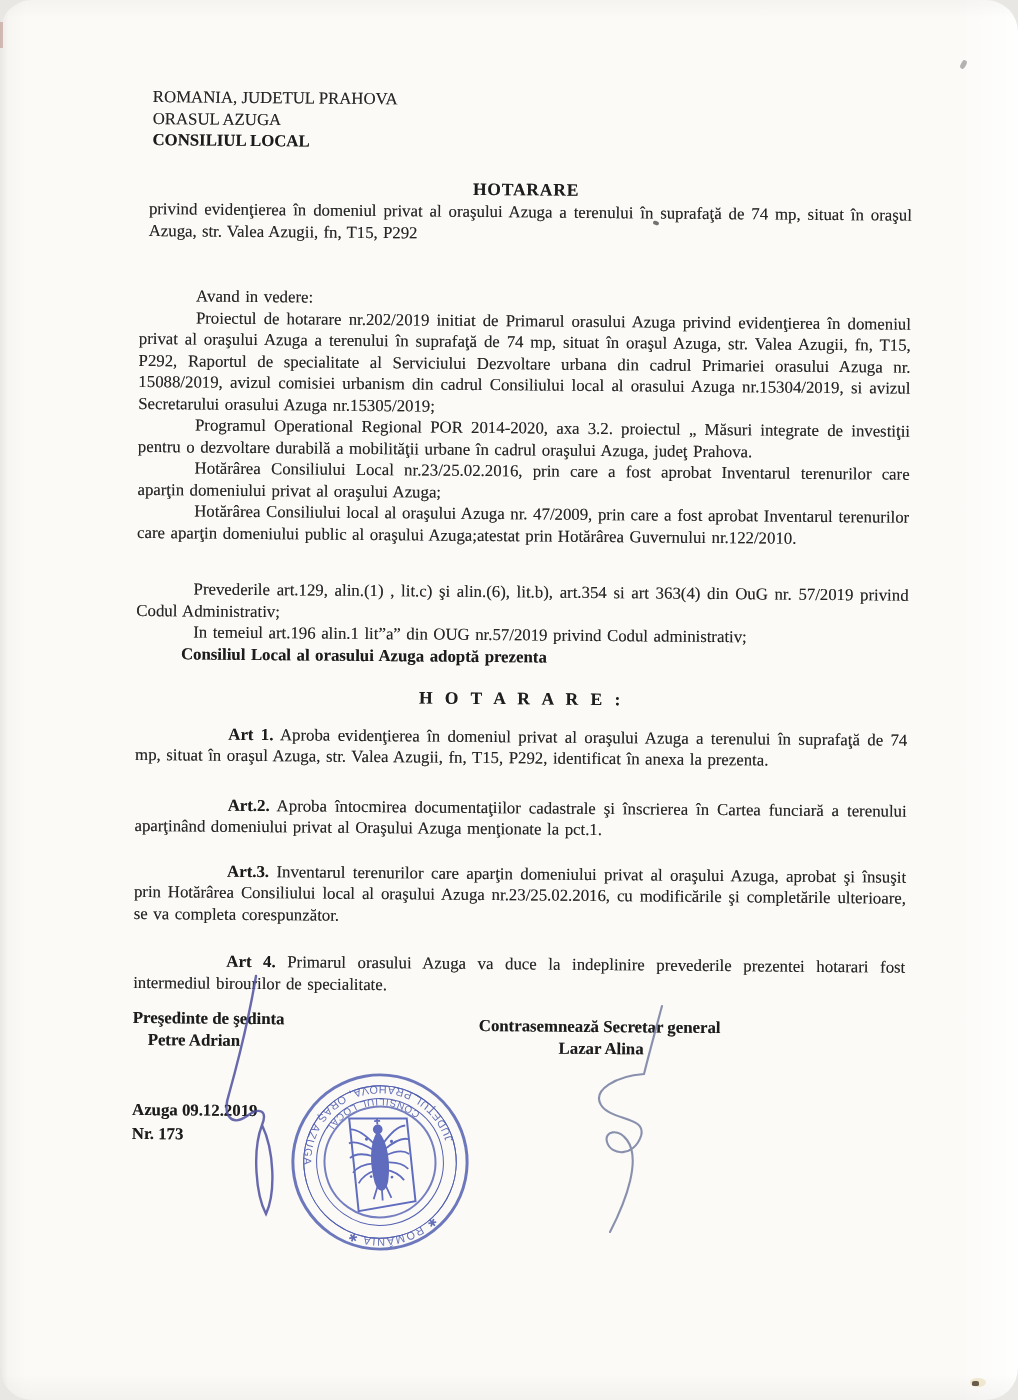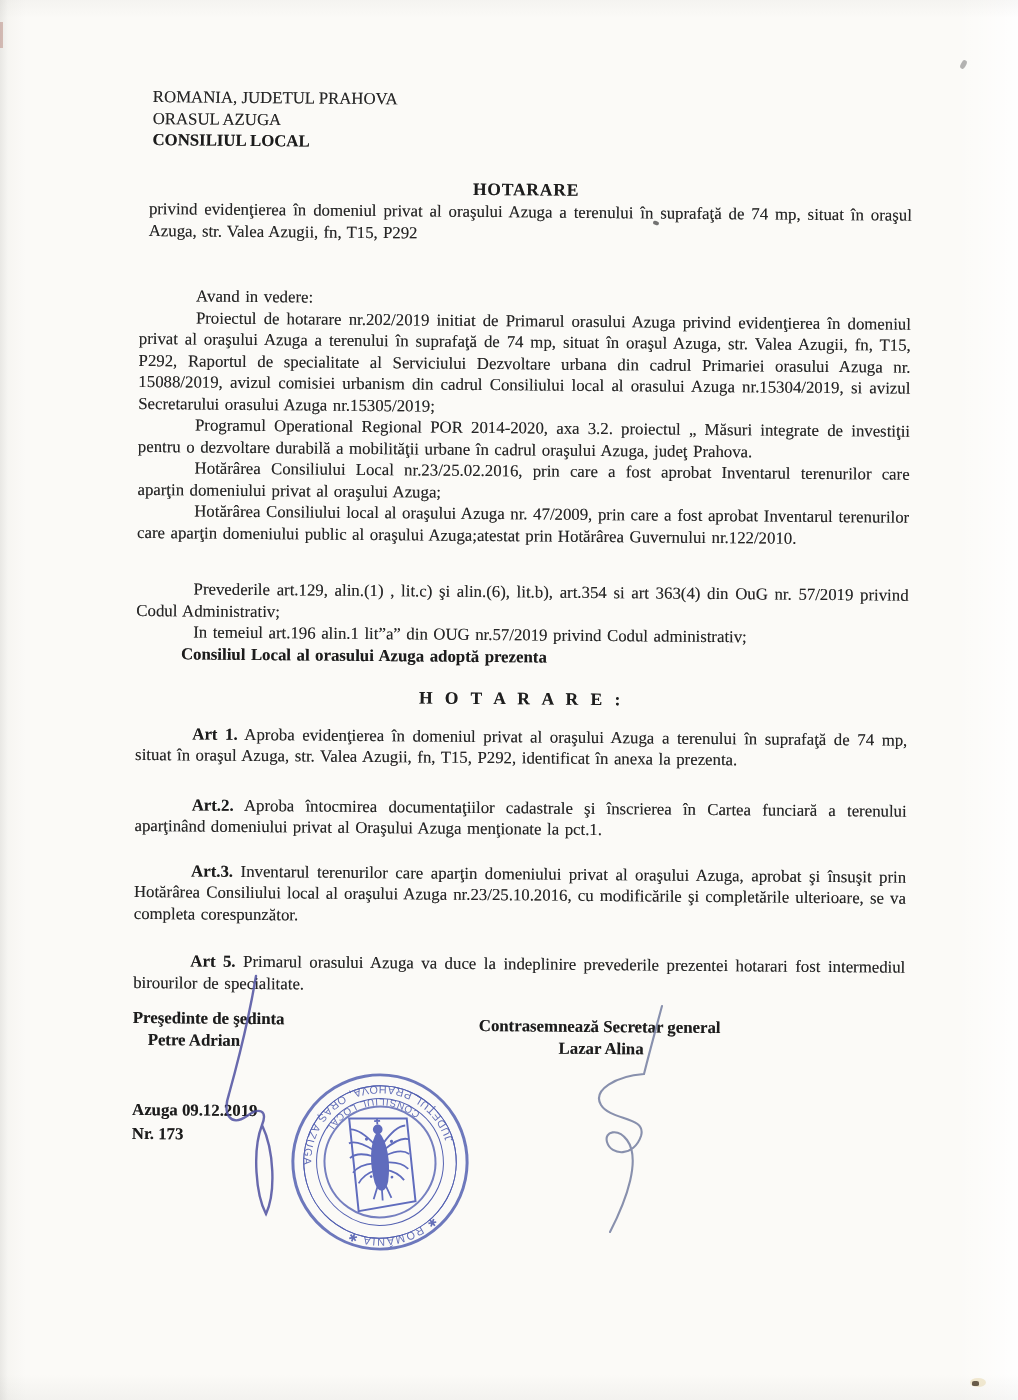--- a/index.html
+++ b/index.html
@@ -9,40 +9,41 @@
     background:#e9e7e3;
   }
   .page{
     position:absolute;left:0;top:0;width:1018px;height:1400px;
     background:
       linear-gradient(to bottom, rgba(120,120,115,0.05) 0px, rgba(255,255,255,0) 18px),
       linear-gradient(to top, rgba(110,110,105,0.06) 0px, rgba(255,255,255,0) 26px),
       linear-gradient(to right, rgba(100,100,95,0.12) 0px, rgba(160,160,150,0.05) 8px, rgba(255,255,255,0) 26px),
       linear-gradient(to left, rgba(255,255,255,0.9) 0px, rgba(255,255,255,0) 60px),
       #fbfaf7;
+    border-radius: 32px;
   }
   .content{
     position:absolute;left:141px;top:86px;width:772px;
     transform:rotate(0.5deg);transform-origin:0 0;
     color:#262626;
     font-size:16.8px;line-height:21.5px;
     text-shadow:0 0 0.6px rgba(45,45,45,0.55);
   }
   .letterhead{margin-left:12px;}
   .letterhead div{white-space:nowrap;}
   .lh-bold{font-weight:bold;color:#1c1c1c;}
   .title{margin-top:25px;text-align:center;font-weight:bold;font-size:17.5px;letter-spacing:0.8px;color:#1d1d1d;}
   .subtitle{margin-top:1px;margin-left:9px;text-align:justify;word-spacing:0.06em;}
   .para{margin:0;text-indent:57px;text-align:justify;word-spacing:0.08em;}
   .intro{margin-top:44px;}
   .gap-top{margin-top:35px;}
   .adoption{margin:0 0 0 45px;font-weight:bold;color:#1c1c1c;text-indent:0;}
   .decree-heading{margin-top:21px;text-align:center;font-weight:bold;font-size:17.5px;letter-spacing:4px;color:#1d1d1d;}
   .art{text-indent:57px;}
-  .art b{color:#1b1b1b;}
+  .art b{color:#1b1b1b;margin-left:36px;}
   .mt16{margin-top:16px;} .mt28{margin-top:28px;} .mt23{margin-top:23px;} .mt26{margin-top:26px;}
   .sig-row{position:relative;margin-top:14px;height:58px;font-weight:bold;color:#1c1c1c;}
   .sig-left{position:absolute;left:0;top:0;line-height:22px;}
   .sig-left .sig-name{margin-left:15px;}
   .sig-right{position:absolute;left:346px;top:5px;line-height:22px;}
   .sig-right .sig-name{margin-left:80px;}
   .issue{margin-top:33px;font-weight:bold;color:#1c1c1c;line-height:24px;}
   .stamp{
     position:absolute;left:281px;top:1063px;width:198px;height:198px;
     filter:blur(0.35px);opacity:0.92;
@@ -77,22 +78,22 @@
     <p class="para">Hotărârea Consiliului Local nr.23/25.02.2016, prin care a fost aprobat Inventarul terenurilor care aparţin domeniului privat al oraşului Azuga;</p>
     <p class="para">Hotărârea Consiliului local al oraşului Azuga nr. 47/2009, prin care a fost aprobat Inventarul terenurilor care aparţin domeniului public al oraşului Azuga;atestat prin Hotărârea Guvernului nr.122/2010.</p>
     <p class="para gap-top">Prevederile art.129, alin.(1) , lit.c) şi alin.(6), lit.b), art.354 si art 363(4)  din  OuG  nr. 57/2019 privind Codul Administrativ;</p>
     <p class="para">In temeiul art.196 alin.1 lit”a” din OUG nr.57/2019 privind Codul administrativ;</p>
     <p class="para adoption">Consiliul Local al orasului Azuga adoptă prezenta</p>
 
     <div class="decree-heading">H O T A R A R E :</div>
 
     <p class="para art mt16"><b>Art 1.</b><span> Aproba evidenţierea în domeniul privat al oraşului Azuga a terenului în suprafaţă de 74 mp, situat în oraşul Azuga, str. Valea Azugii, fn, T15, P292, identificat în anexa  la prezenta.</span></p>
     <p class="para art mt28"><b>Art.2.</b><span> Aproba întocmirea documentaţiilor cadastrale şi înscrierea în Cartea funciară a terenului  aparţinând domeniului privat al Oraşului Azuga menţionate la pct.1.</span></p>
-    <p class="para art mt23"><b>Art.3.</b><span> Inventarul terenurilor care aparţin domeniului privat al oraşului Azuga, aprobat şi însuşit prin Hotărârea Consiliului local al oraşului Azuga nr.23/25.10.2016, cu modificările şi completările ulterioare, se va completa corespunzător.</span></p>
-    <p class="para art mt26"><b>Art 5.</b><span> Primarul orasului Azuga  va duce la indeplinire prevederile prezentei hotarari fost intermediul birourilor de specialitate.</span></p>
+    <p class="para art mt23"><b>Art.3.</b><span> Inventarul terenurilor care aparţin domeniului privat al oraşului Azuga, aprobat şi însuşit prin Hotărârea Consiliului local al oraşului Azuga nr.23/25.02.2016, cu modificările şi completările ulterioare, se va completa corespunzător.</span></p>
+    <p class="para art mt26"><b>Art 4.</b><span> Primarul orasului Azuga  va duce la indeplinire prevederile prezentei hotarari fost intermediul birourilor de specialitate.</span></p>
 
     <div class="sig-row">
       <div class="sig-left">
         <div>Preşedinte de şedinta</div>
         <div class="sig-name">Petre Adrian</div>
       </div>
       <div class="sig-right">
         <div>Contrasemnează  Secretar general</div>
         <div class="sig-name">Lazar Alina</div>
       </div>

